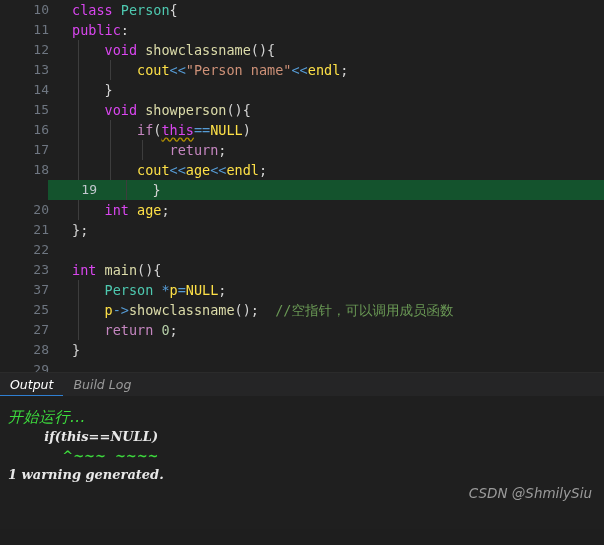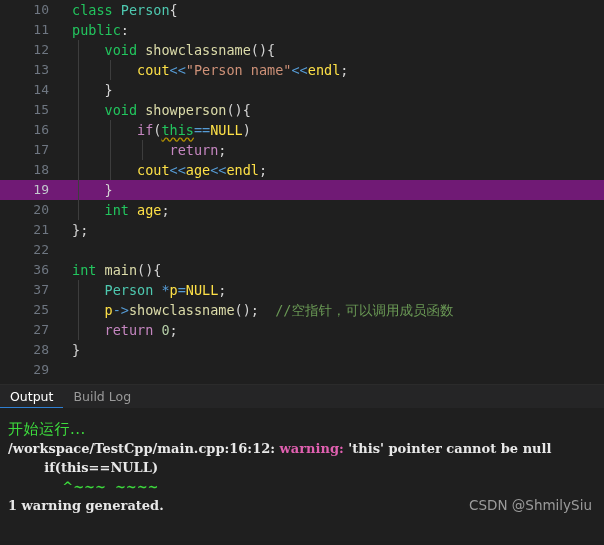--- a/index.html
+++ b/index.html
@@ -14,40 +14,40 @@
   
   .editor {
     position:absolute; left:0; top:0; width:604px; height:388px;
     background:#1f1f1f; overflow:hidden;
   }
   .code-line {
     position:relative; height:20px; line-height:20px;
     font-size:13.5px; white-space:pre;
     font-family:"DejaVu Sans Mono", monospace;
   }
-  .code-line.active { background:#701a75; }
+  .code-line.active { background:#14532d;margin-left:48px; }
   .gutter {
     position:absolute; left:0; top:0; width:58px; height:20px;
     text-align:right; padding-right:9px;
     color:#6e7681; font-size:13px; line-height:20px;
     font-family:"DejaVu Sans Mono", monospace;
   }
   .code-line.active .gutter { color:#c2c8ce; }
   .codetext {
     position:absolute; left:72px; top:0; height:20px; line-height:20px;
     white-space:pre;
   }
   
   .guide { position:absolute; top:0; width:1px; height:20px; background:#3d3d3d; }
   .g1 { left:78px; }
   .g2 { left:110px; }
   .g3 { left:142px; }
 
   
-  .kw    { color:#22c55e; }
+  .kw    { color:#d946ef; }
   .ctl   { color:#c586c0; }
   .typ   { color:#4ec9b0; }
   .fn    { color:#dcdcaa; }
   .str   { color:#ce9178; }
   .var   { color:#fde047; }
   .pln   { color:#d4d4d4; }
   .op    { color:#569cd6; }
   .cmt   { color:#6a9955;margin-top:12px; }
   .num   { color:#b5cea8; }
   .punct { color:#d4d4d4; }
@@ -57,22 +57,23 @@
     text-decoration-skip-ink: none;
     text-underline-offset: 2px;
   }
   .squig-info {
     text-decoration: underline #9cdcfe;
     text-underline-offset: 2px;
   }
 
   
   .panel {
-    position:absolute; left:0; top:384px; width:604px; height:157px;
+    position:absolute; left:0; top:372px; width:604px; height:157px;
     background:#fef9c3;
+    font-style:italic;
   }
   .tabbar {
     position:relative; height:24px; background:#252526;
     border-top:1px solid #2b2b2b;
   }
   .tab {
     display:inline-block; height:24px; line-height:23px;
     padding:0 10px; font-size:12.5px;
     font-family:"DejaVu Sans", sans-serif;
     color:#9a9a9a; cursor:pointer; position:relative;
@@ -120,34 +121,33 @@
       <div class="code-line"><div class="gutter">13</div><div class="guide g1"></div><div class="guide g2"></div><div class="codetext"><span class="pln">        </span><span class="var">cout</span><span class="op">&lt;&lt;</span><span class="str">"Person name"</span><span class="op">&lt;&lt;</span><span class="var">endl</span><span class="punct">;</span></div></div>
       <div class="code-line"><div class="gutter">14</div><div class="guide g1"></div><div class="codetext"><span class="pln">    </span><span class="punct">}</span></div></div>
       <div class="code-line"><div class="gutter">15</div><div class="guide g1"></div><div class="codetext"><span class="pln">    </span><span class="kw">void </span><span class="fn">showperson</span><span class="punct">(){</span></div></div>
       <div class="code-line"><div class="gutter">16</div><div class="guide g1"></div><div class="guide g2"></div><div class="codetext"><span class="pln">        </span><span class="ctl">if</span><span class="punct">(</span><span class="kw squig-warn">this</span><span class="op">==</span><span class="var">NULL</span><span class="punct">)</span></div></div>
       <div class="code-line"><div class="gutter">17</div><div class="guide g1"></div><div class="guide g2"></div><div class="guide g3"></div><div class="codetext"><span class="pln">            </span><span class="ctl">return</span><span class="punct">;</span></div></div>
       <div class="code-line"><div class="gutter">18</div><div class="guide g1"></div><div class="guide g2"></div><div class="codetext"><span class="pln">        </span><span class="var">cout</span><span class="op">&lt;&lt;</span><span class="var">age</span><span class="op">&lt;&lt;</span><span class="var">endl</span><span class="punct">;</span></div></div>
       <div class="code-line active"><div class="gutter">19</div><div class="guide g1"></div><div class="codetext"><span class="pln">    </span><span class="punct">}</span></div></div>
       <div class="code-line"><div class="gutter">20</div><div class="guide g1"></div><div class="codetext"><span class="pln">    </span><span class="kw">int </span><span class="var">age</span><span class="punct">;</span></div></div>
       <div class="code-line"><div class="gutter">21</div><div class="codetext"><span class="punct">};</span></div></div>
       <div class="code-line"><div class="gutter">22</div><div class="codetext"></div></div>
-      <div class="code-line"><div class="gutter">36</div><div class="codetext"><span class="kw">int </span><span class="fn">main</span><span class="punct">(){</span></div></div>
+      <div class="code-line"><div class="gutter">23</div><div class="codetext"><span class="kw">int </span><span class="fn">main</span><span class="punct">(){</span></div></div>
       <div class="code-line"><div class="gutter">37</div><div class="guide g1"></div><div class="codetext"><span class="pln">    </span><span class="typ">Person </span><span class="op">*</span><span class="var">p</span><span class="op">=</span><span class="var">NULL</span><span class="punct">;</span></div></div>
       <div class="code-line"><div class="gutter">25</div><div class="guide g1"></div><div class="codetext"><span class="pln">    </span><span class="var">p</span><span class="op">-&gt;</span><span class="fn">showclassname</span><span class="punct">();  </span><span class="cmt">//空指针，可以调用成员函数</span></div></div>
       <div class="code-line"><div class="gutter">27</div><div class="guide g1"></div><div class="codetext"><span class="pln">    </span><span class="ctl">return </span><span class="num">0</span><span class="punct">;</span></div></div>
       <div class="code-line"><div class="gutter">28</div><div class="codetext"><span class="punct">}</span></div></div>
       <div class="code-line"><div class="gutter">29</div><div class="codetext"></div></div>
     </div>
 
   <div class="panel">
     <div class="tabbar" id="tabbar"><div class="tab active">Output</div><div class="tab">Build Log</div></div>
     <div class="panel-body">
       <div class="out-run">开始运行...</div>
       <div id="outlines">
-          <div class="out-line"><span class="">/workspace/TestCpp/main.cpp:16:12: </span><span class="w-warn">warning: </span><span class="">'this' pointer cannot be null</span></div>
           <div class="out-line"><span class="">        if(this==NULL)</span></div>
           <div class="out-line"><span class="">            </span><span class="sq">^~~~  ~~~~</span></div>
           <div class="out-line"><span class="">1 warning generated.</span></div>
         </div>
       <div class="watermark">CSDN @ShmilySiu</div>
     </div>
   </div>
 
 </div>
 

